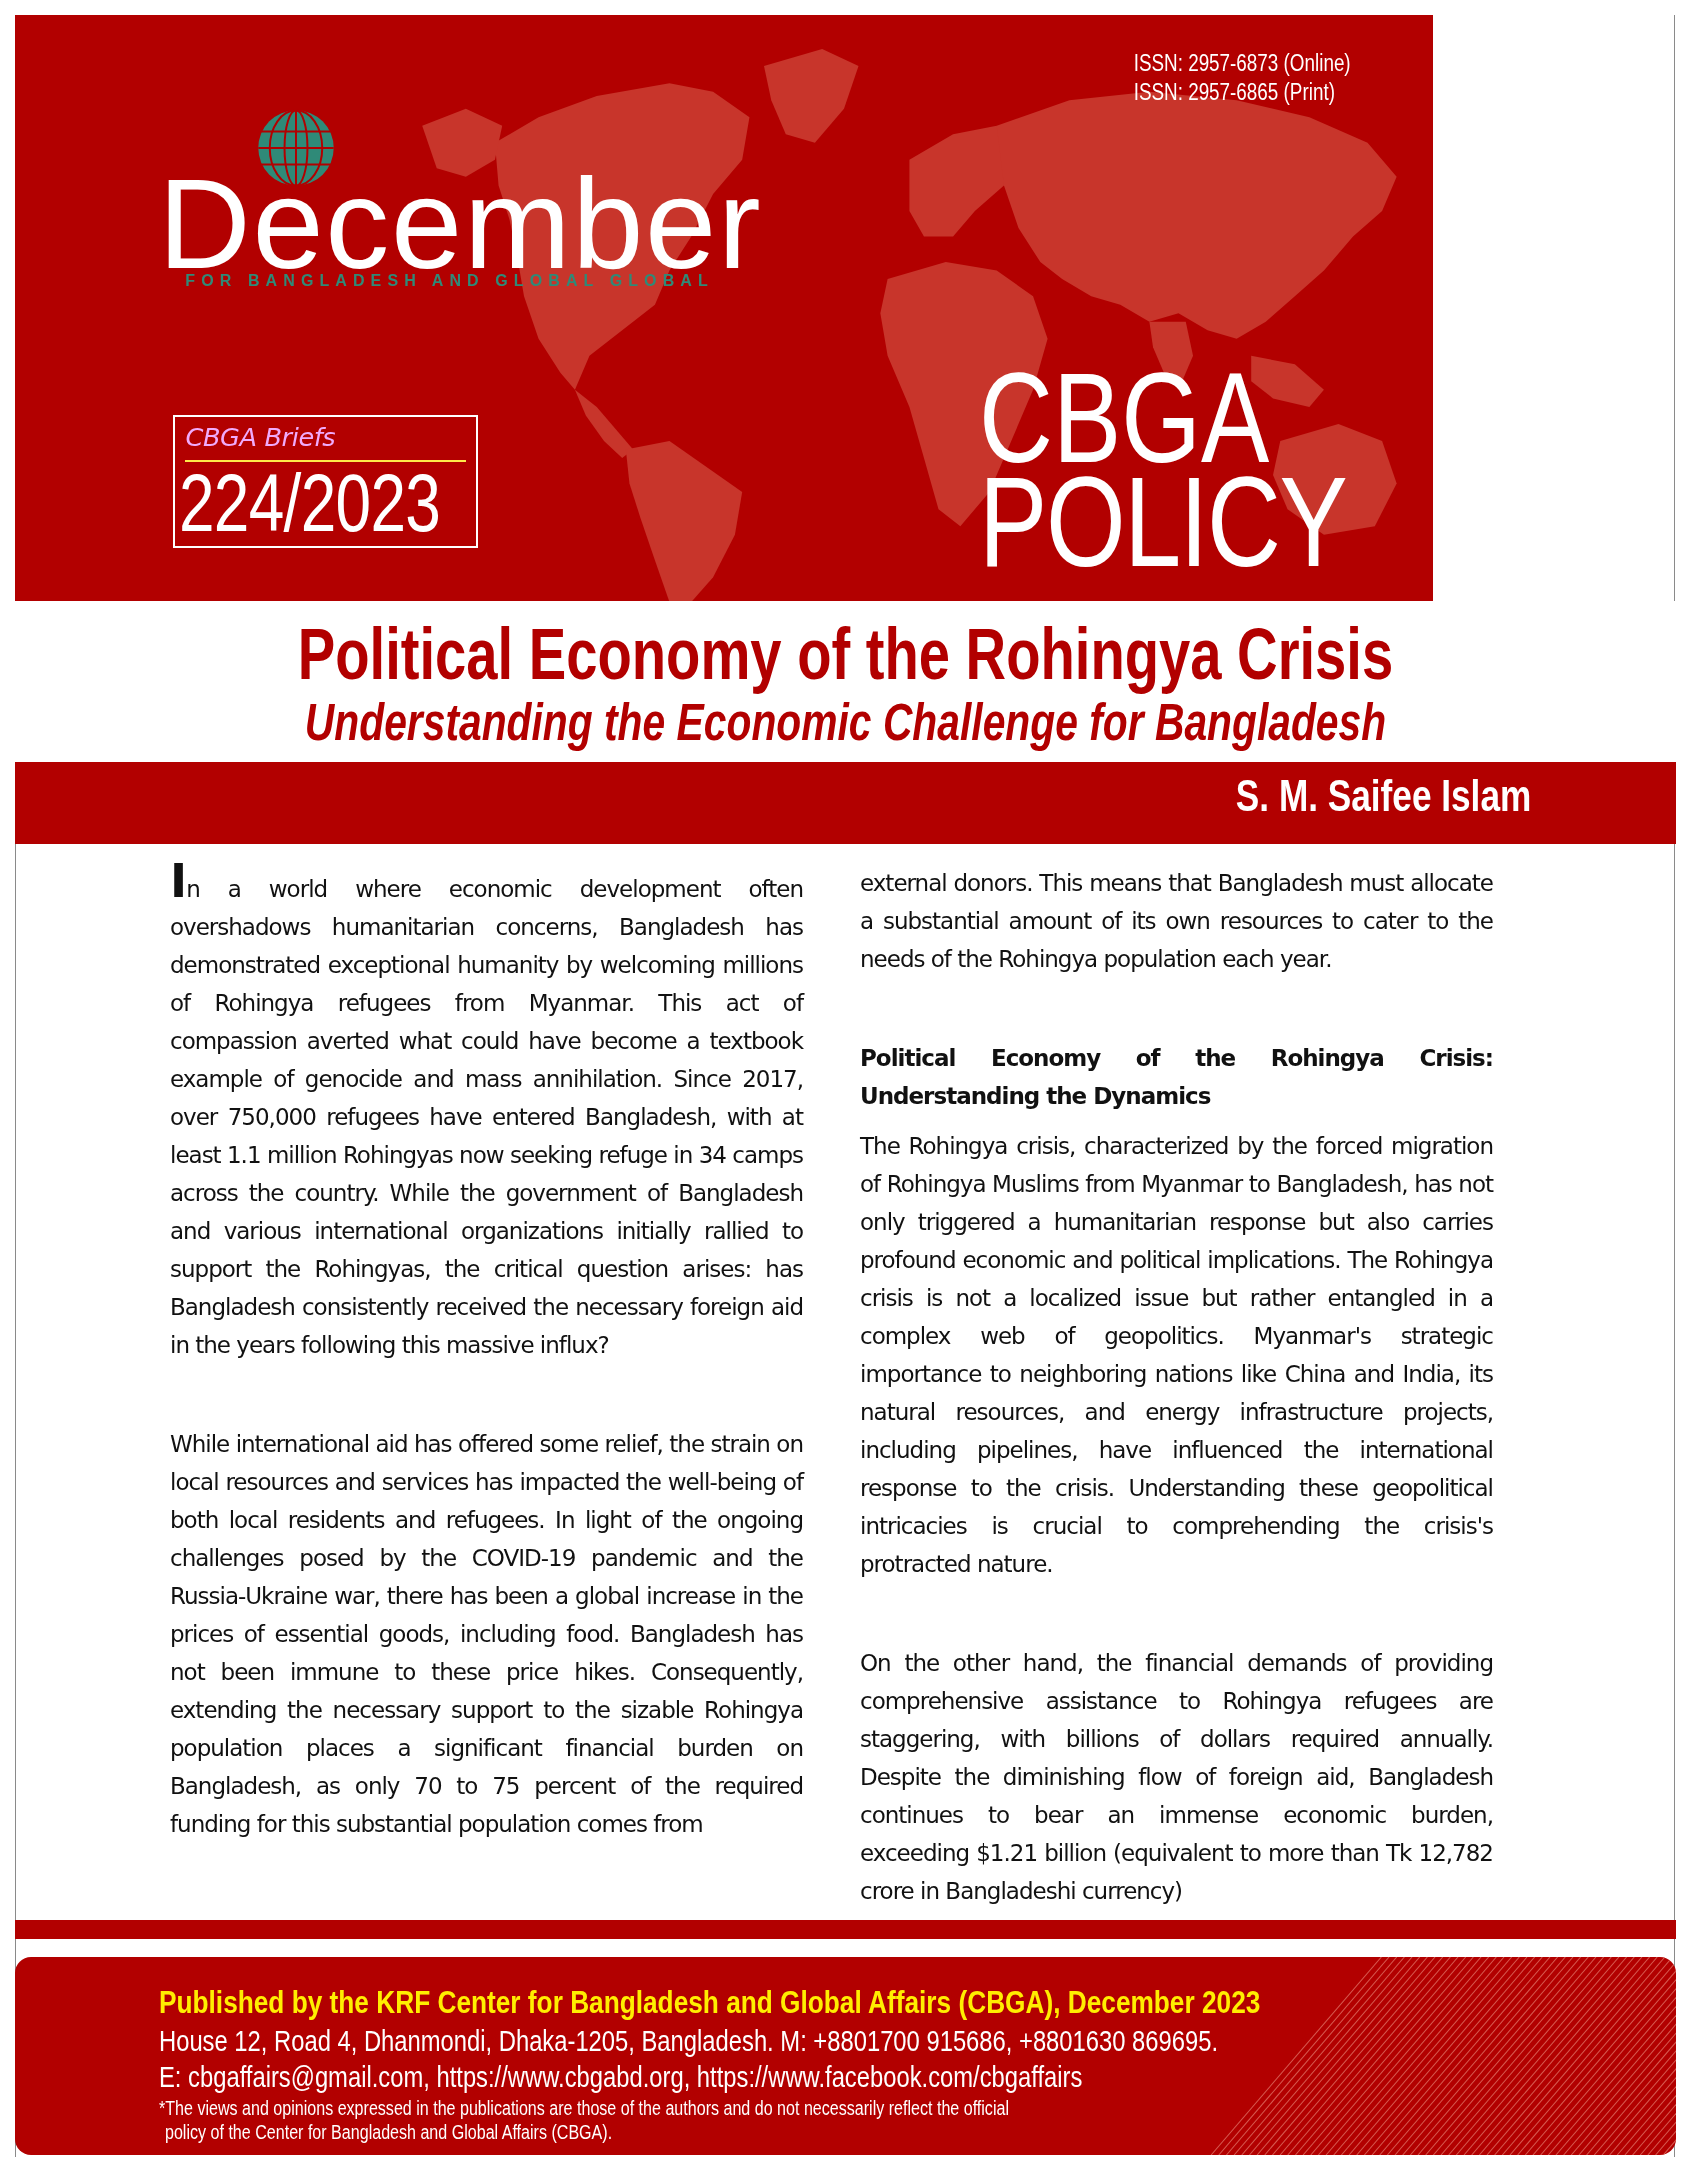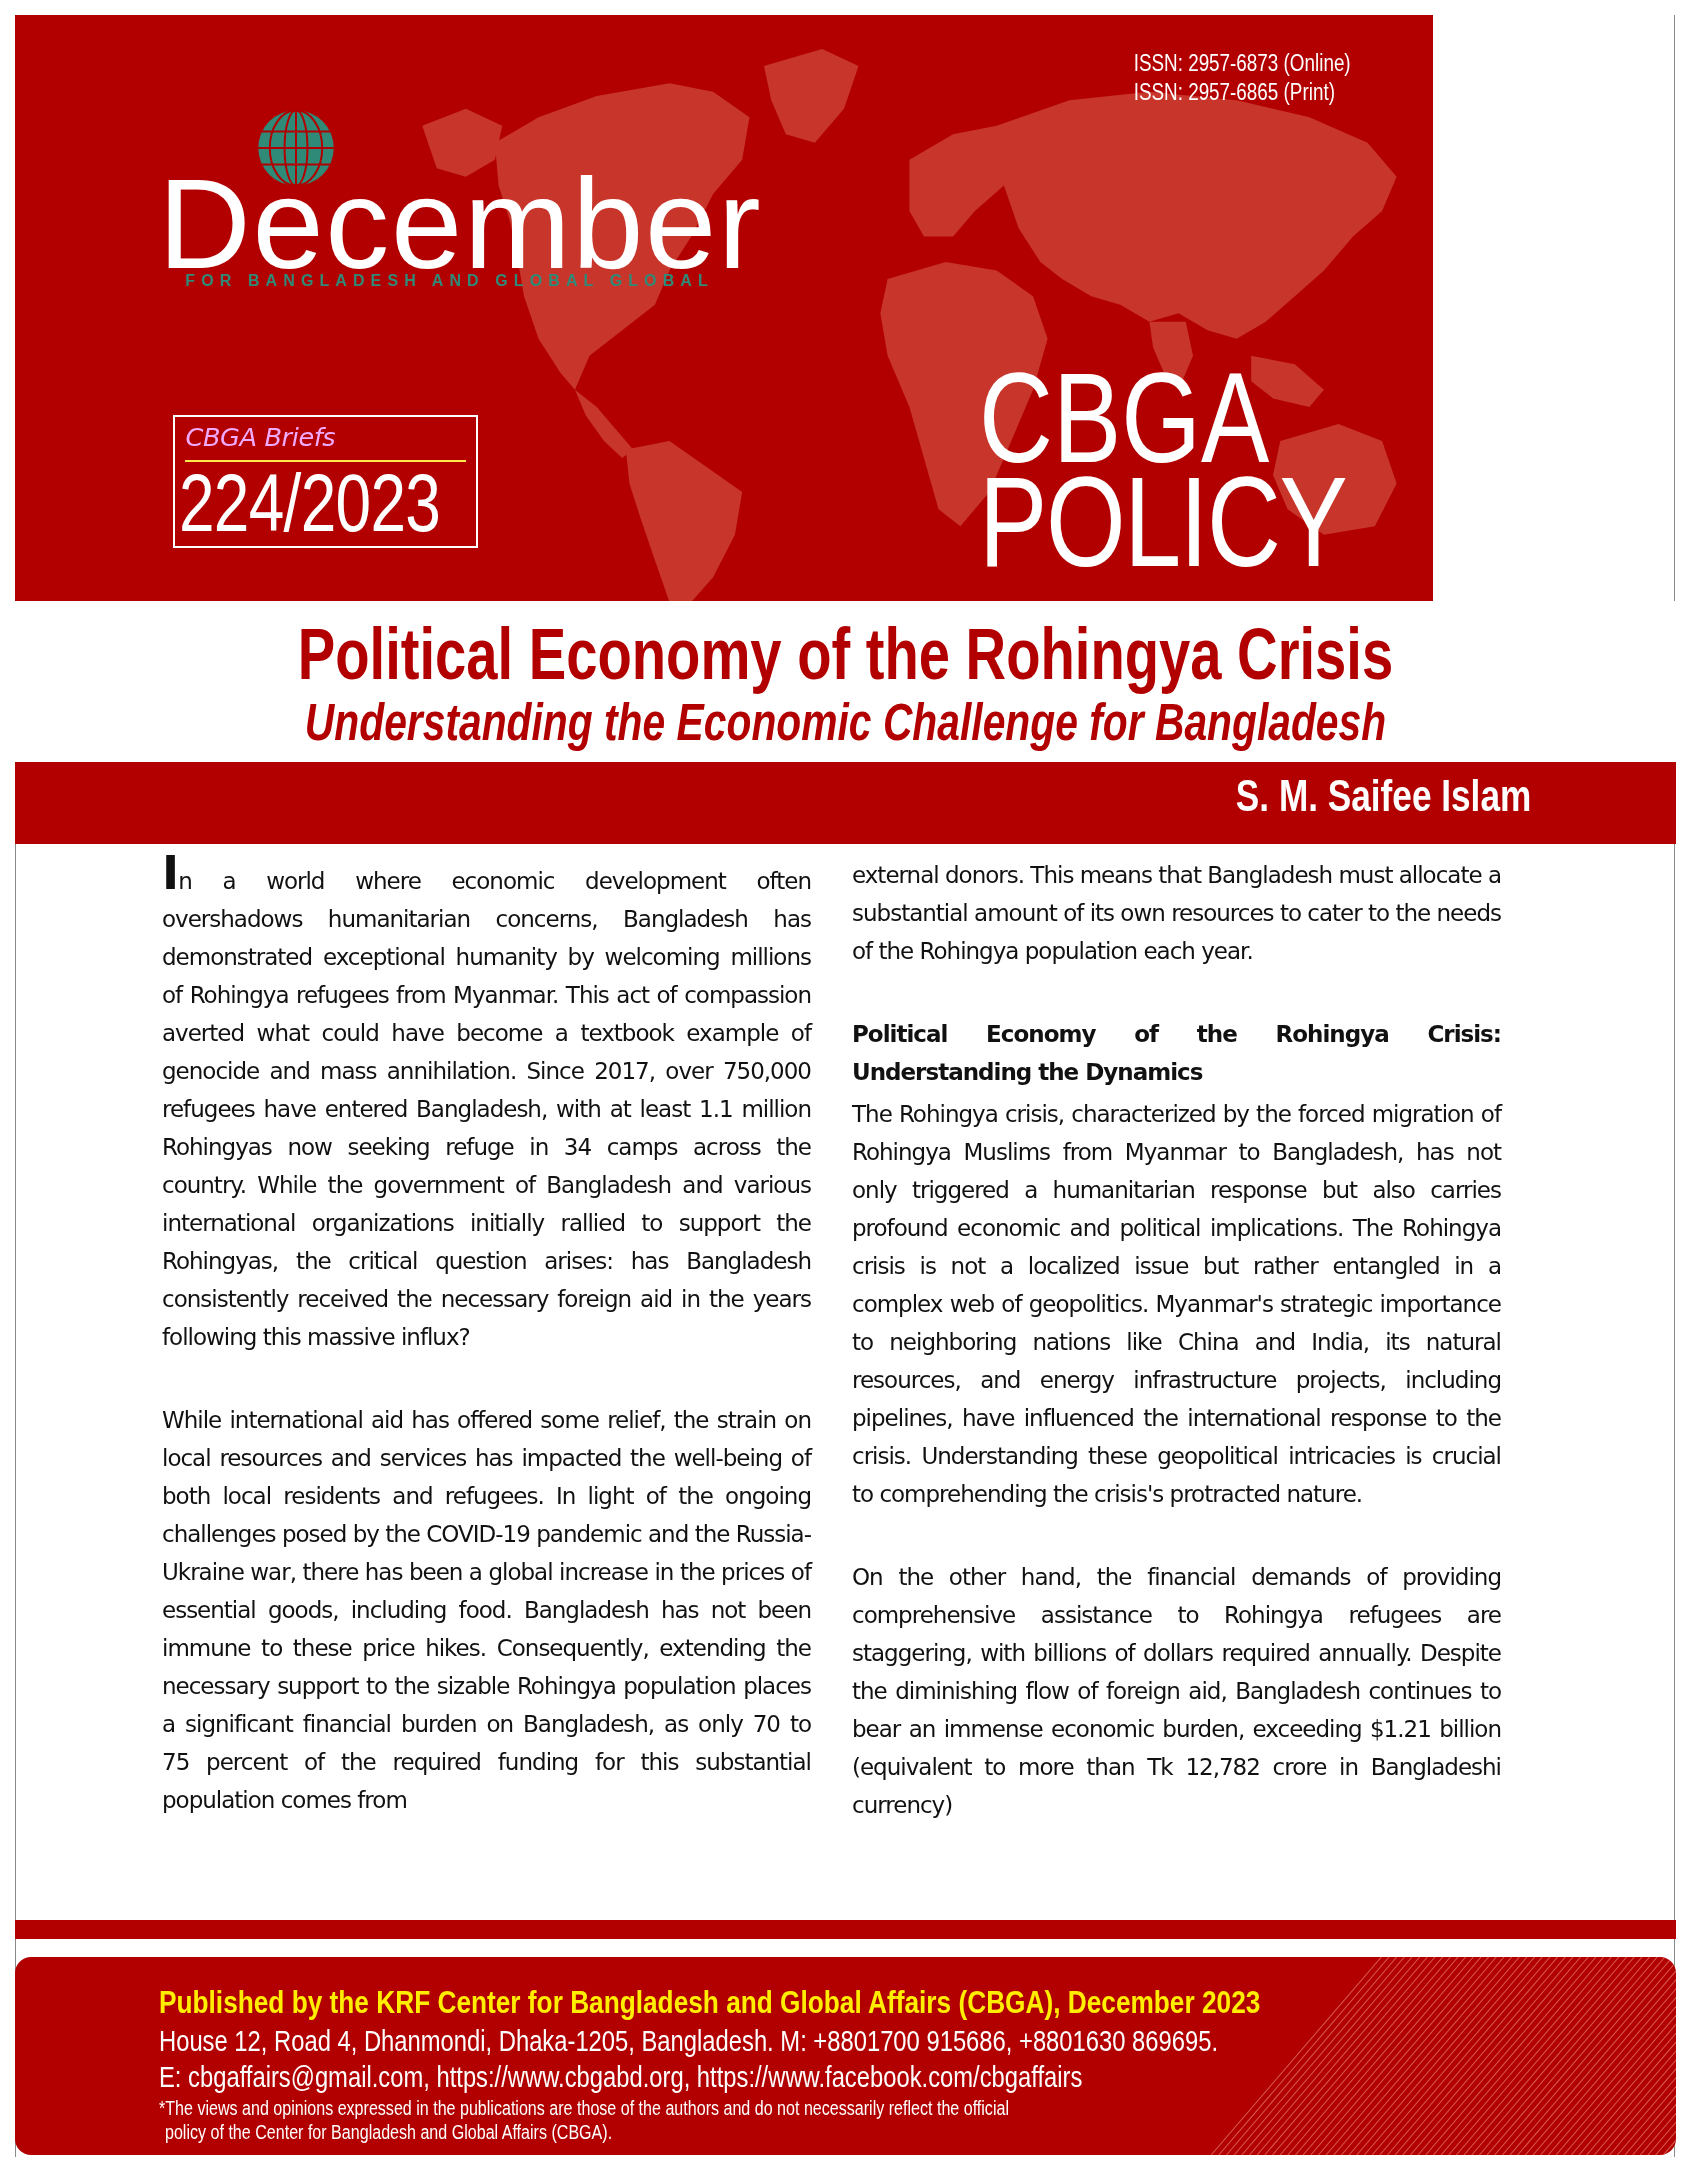--- a/index.html
+++ b/index.html
@@ -21,21 +21,21 @@
 
   .title-area { position:absolute; left:15.3px; top:601px; width:1661px; height:161px; background:#fff; }
   .title { position:absolute; left:0; width:100%; text-align:center; color:#B20000; font-family:"Liberation Sans", sans-serif; font-weight:700; }
   .title-main { top:15.3px; font-size:72px; line-height:77px; transform:scaleX(0.78); }
   .title-sub { top:94px; font-size:51px; line-height:55px; font-style:italic; transform:scaleX(0.8); }
 
   .author-bar { position:absolute; left:15.3px; top:762px; width:1661px; height:82px; background:#B20000; }
   .author { position:absolute; right:145px; top:10.2px; color:#fff; font-family:"Liberation Sans", sans-serif; font-weight:700; font-size:44px; line-height:48px; transform:scaleX(0.8); transform-origin:right top; }
 
   .col { position:absolute; top:852px; width:657px; font-family:"DejaVu Sans", sans-serif; font-size:23px; line-height:38px; color:#111; text-align:justify; letter-spacing:-1px; word-spacing:0px; }
-  .col p { margin:4px; }
+  .col p { margin:12px; }
   .col .gap { height:37px; }
   .col-1 { left:158px; }
   .col-2 { left:848px; }
   .dropcap { font-size:46px; font-weight:700; line-height:34px; }
   .subhead { font-weight:700; }
 
   .bottom-rule { position:absolute; left:15.3px; top:1920px; width:1661px; height:19px; background:#B20000; }
   .footer { position:absolute; left:15.3px; top:1957px; width:1661px; height:198px; background:#B20000; overflow:hidden;border-radius:16px; }
   .stripes { position:absolute; right:0; top:0; width:596px; height:198px; }
   .foot { position:absolute; left:144px; font-family:"Liberation Sans", sans-serif; transform:scaleX(0.82); transform-origin:left top; white-space:nowrap; }

